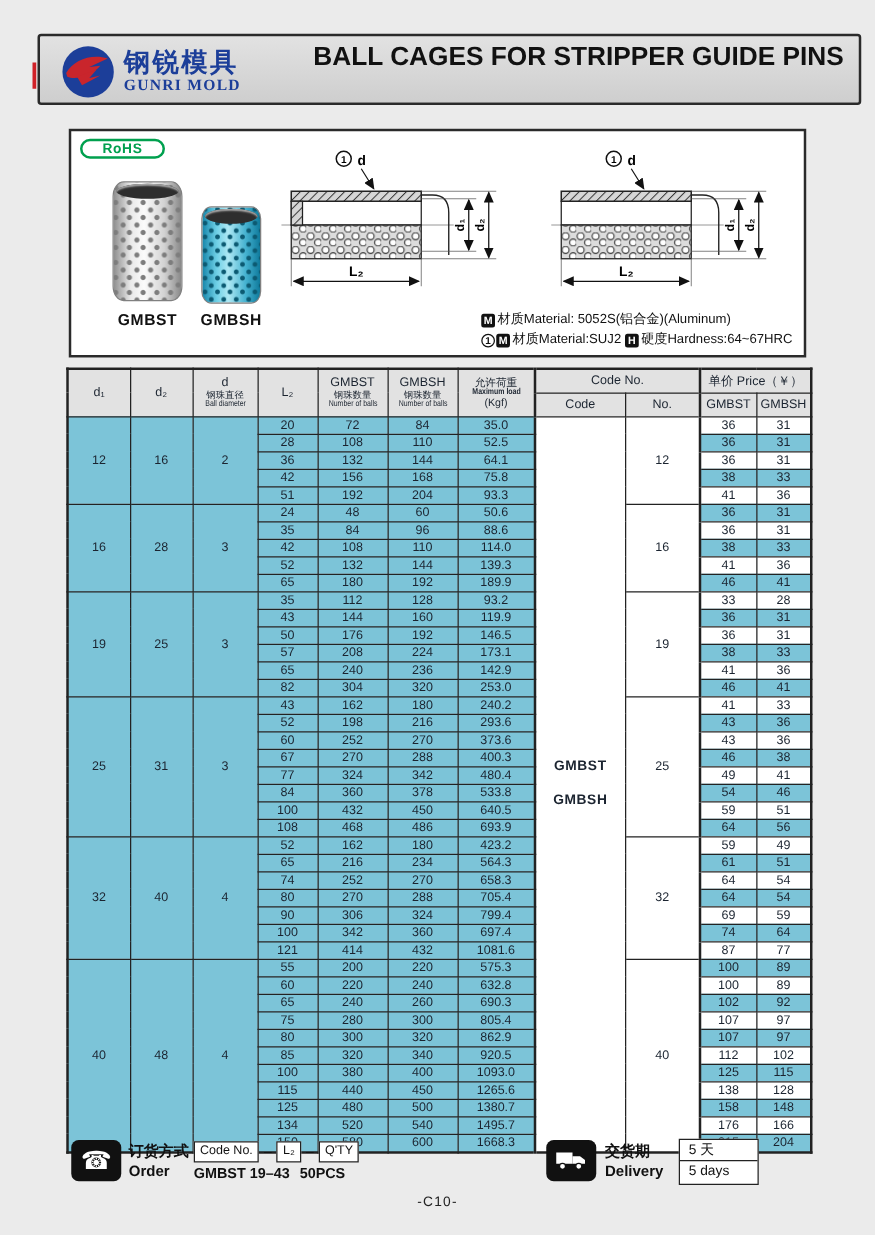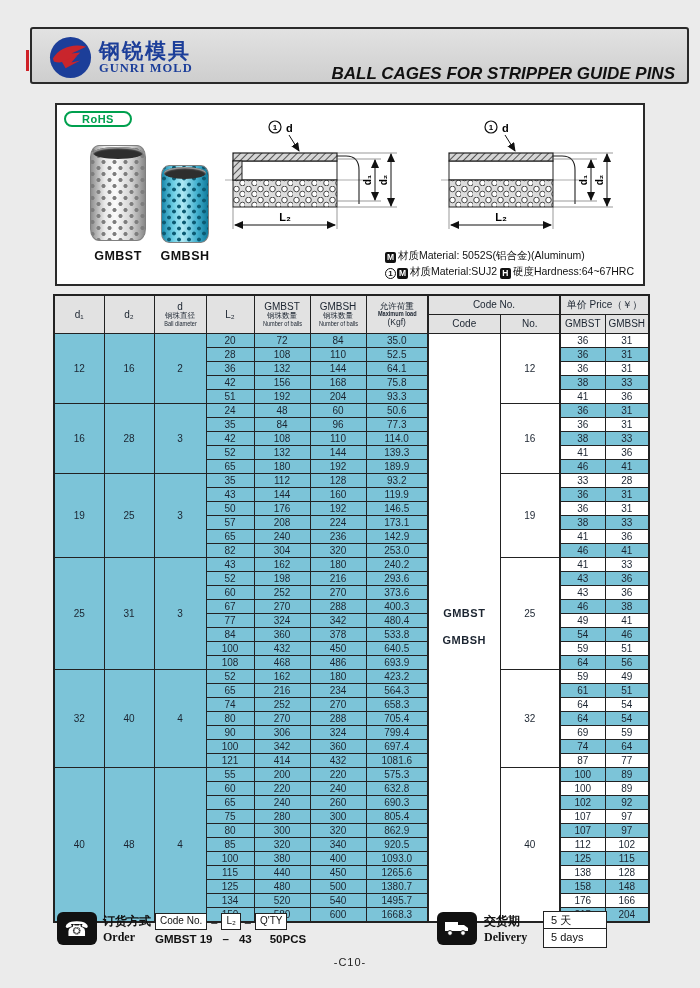--- a/index.html
+++ b/index.html
@@ -11,21 +11,21 @@
   .banner { position:absolute; left:30px; top:27px; width:659px; height:57px;
     background:linear-gradient(180deg,#e2e2e2,#cecece); border:2px solid #2a2a2a; border-radius:3px; }
   .regmark { position:absolute; width:3px; height:21px; background:#cf2128; }
   .regmark.left { left:26px; top:50px; }
   .regmark.right { left:671px; top:50px; }
   .logo-wrap { position:absolute; left:16px; top:6px; display:flex; align-items:center; gap:6px; }
   .logo-text-cn { font-size:21px; font-weight:bold; color:#1c3e99; letter-spacing:2px; line-height:22px; }
   .logo-text-en { font-size:12.5px; font-weight:bold; color:#1c3e99; letter-spacing:1px; line-height:13px;font-family:Liberation Serif, serif; }
   .banner-titles { position:absolute; right:12px; top:6px; text-align:right; }
   .title-cn { font-size:17px; font-weight:bold; color:#111; letter-spacing:2px; line-height:23px; }
-  .title-en { font-size:17px; font-weight:bold; font-style:italic; color:#111; line-height:21px; letter-spacing:0;margin-top:28px; }
+  .title-en { font-size:21px; font-weight:bold; color:#111; line-height:21px; letter-spacing:0; }
 
   
   .diagram-box { position:absolute; left:55px; top:103px; width:590px; height:183px; background:#fff; border:2px solid #2a2a2a; }
   .rohs { position:absolute; left:7px; top:6px; border:2px solid #00a04e; color:#00a04e; border-radius:8px;
     font-weight:bold; font-size:11px; padding:0 16px; background:#fff; letter-spacing:0.5px; }
   .cylinder { position:absolute; border:1px solid #808080; }
   .cyl-st { left:33px; top:40px; width:56px; height:96px; border-radius:9px/12px;
     background-image:
       radial-gradient(circle, #7d7d7d 1.6px, rgba(0,0,0,0) 2.5px),
       radial-gradient(circle, #7d7d7d 1.6px, rgba(0,0,0,0) 2.5px),
@@ -67,28 +67,28 @@
   .spec td.no-cell { background:#fff; }
   .spec td.p1 { border-left:2.5px solid #222; }
   .spec th.th-code-no, .spec th.th-code { border-left:2.5px solid #222; }
   .spec th.th-price, .spec th.th-pst { border-left:2.5px solid #222; }
 
   
   .icon-box { position:absolute; width:40px; height:33px; background:#111; border-radius:6px; color:#fff;
     display:flex; align-items:center; justify-content:center; }
   .phone-box { left:57px; top:912px; font-size:20px; }
   .truck-box { left:437px; top:912px; }
-  .f-label { position:absolute; font-weight:bold; font-size:12px; color:#111; line-height:16px;font-family:Liberation Serif, serif; }
+  .f-label { position:absolute; font-weight:bold; font-size:12px; color:#111; line-height:16px; }
   .order-label { left:103px; top:913px; }
   .delivery-label { left:484px; top:913px; }
   .obox { display:inline-block; border:1.5px solid #222; background:#fff; font-size:10px; text-align:center;
     height:17px; line-height:14px; padding:0 4px; color:#111; }
   .order-row1 { position:absolute; left:155px; top:913px; display:flex; align-items:center; gap:4px; font-size:11px; color:#111; }
   .order-row2 { position:absolute; left:155px; top:933px; font-weight:bold; font-size:11.5px; color:#111;
-    display:flex; gap:10px; align-items:center; }
+    display:flex; align-items:center; }
   .days-box { position:absolute; left:543px; top:911px; width:64px; height:37px; border:1.5px solid #222; background:#fff; }
   .days-box .row { height:17px; line-height:17px; font-size:11px; padding-left:7px; color:#111; }
   .days-box .row:first-child { border-bottom:1px solid #222; }
   .pageno { position:absolute; left:0; right:0; top:956px; text-align:center; font-size:11px; letter-spacing:1px; color:#222; }
 </style>
 </head>
 <body>
 
 <div class="page">
 
@@ -311,21 +311,21 @@
           <td class="blue">60</td>
           <td class="blue">50.6</td>
           <td class="no-cell" rowspan="5">16</td>
           <td class="p1 blue">36</td>
           <td class="blue">31</td>
         </tr>
         <tr>
           <td class="blue">35</td>
           <td class="blue">84</td>
           <td class="blue">96</td>
-          <td class="blue">77.3</td>
+          <td class="blue">88.6</td>
           <td class="p1 white">36</td>
           <td class="white">31</td>
         </tr>
         <tr>
           <td class="blue">42</td>
           <td class="blue">108</td>
           <td class="blue">110</td>
           <td class="blue">114.0</td>
           <td class="p1 blue">38</td>
           <td class="blue">33</td>

